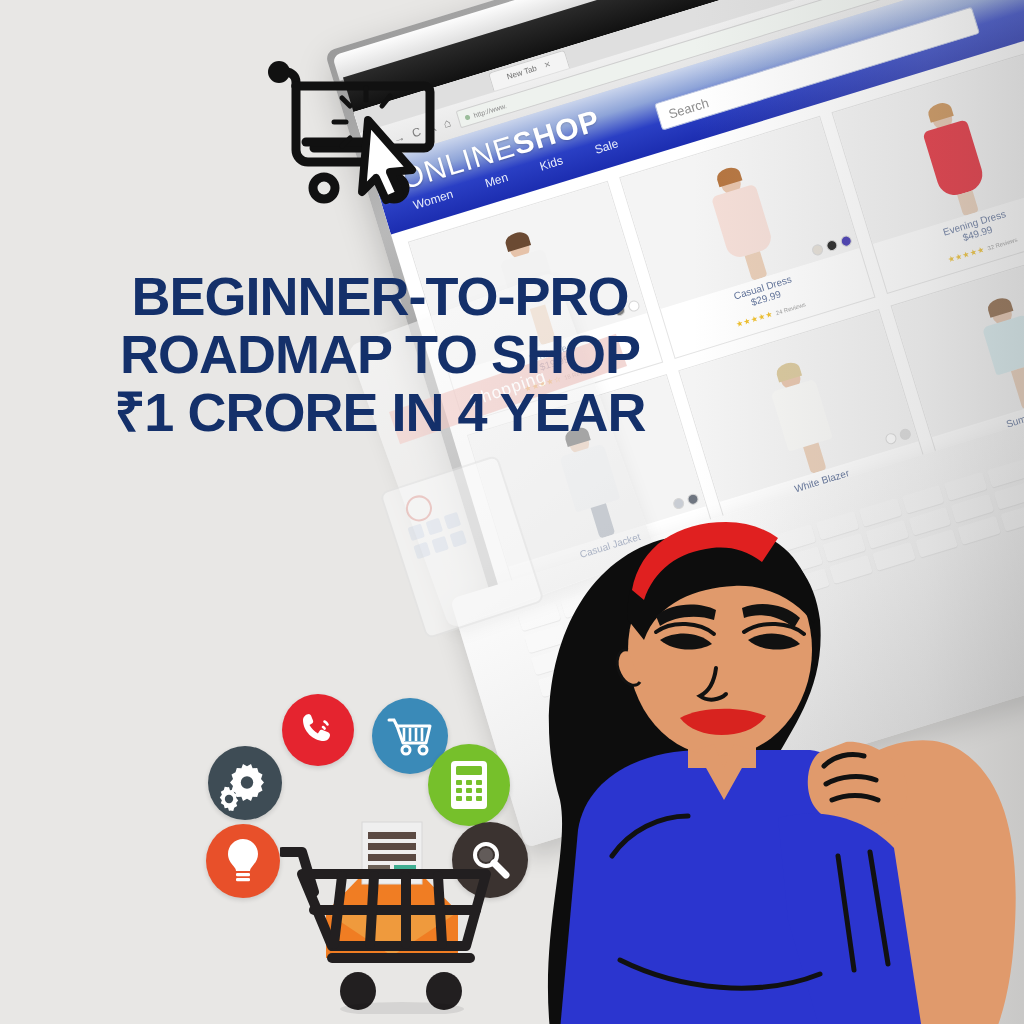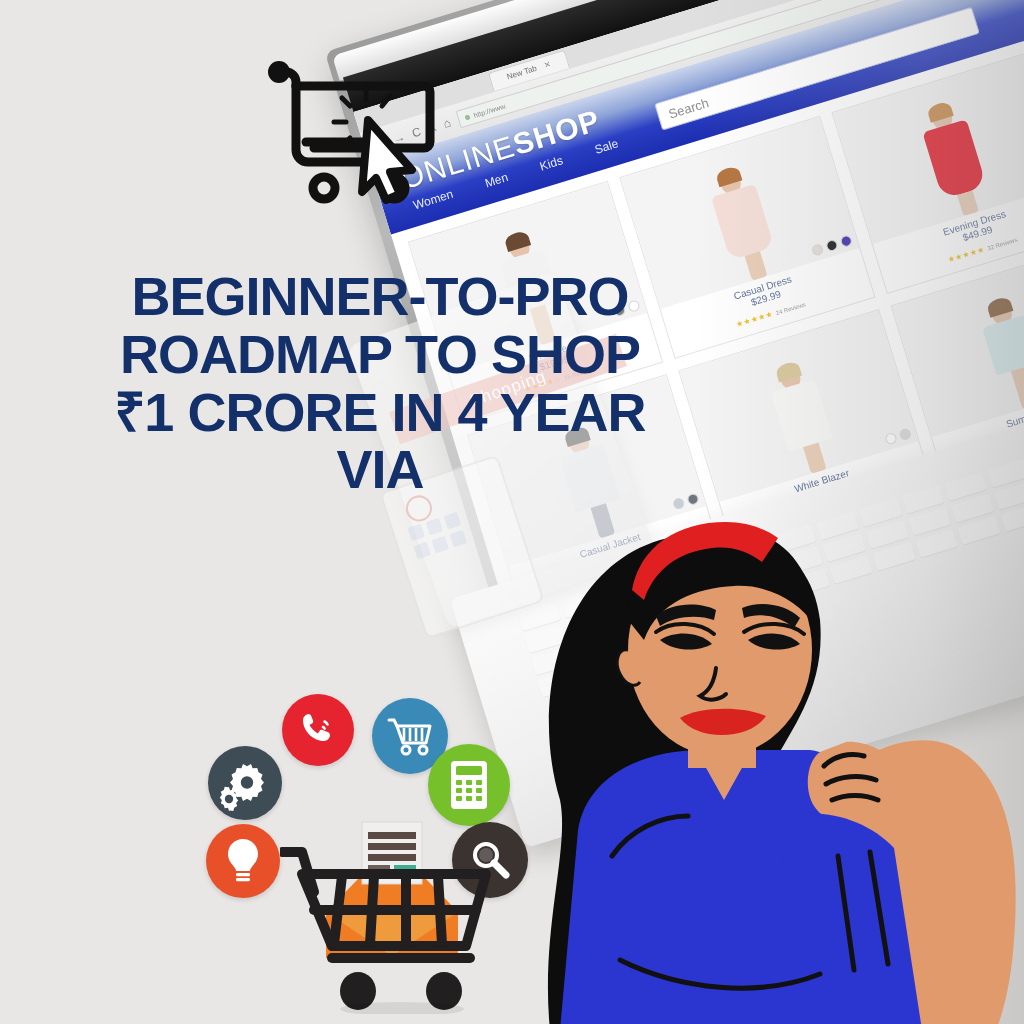--- a/index.html
+++ b/index.html
@@ -658,16 +658,15 @@
         <path d="M92 356 C110 330 140 316 168 316"></path>
         <path d="M100 460 C160 490 240 498 300 474"></path>
       </g>
     </svg>
   </div>
 
   <h1 class="headline">
     <span class="ln">BEGINNER-TO-PRO</span>
     <span class="ln">ROADMAP TO SHOP</span>
     <span class="ln">₹1 CRORE IN 4 YEAR</span>
-    <span class="ln">VIA</span>
   </h1>
 
 </div>
 
 </body></html>

